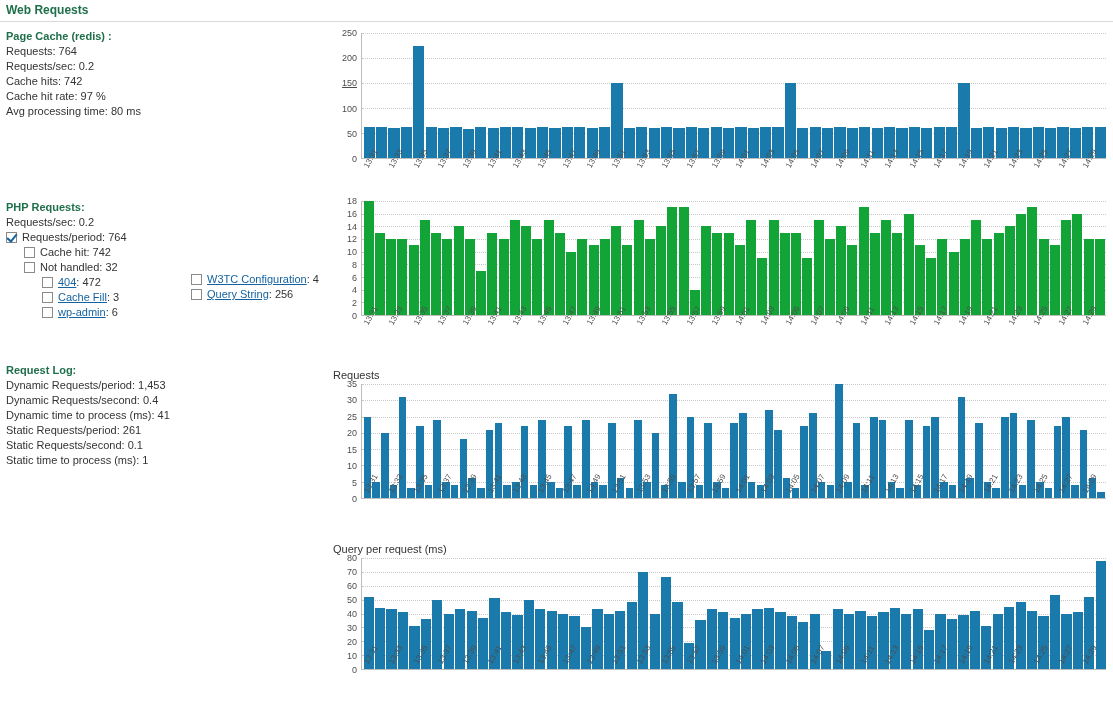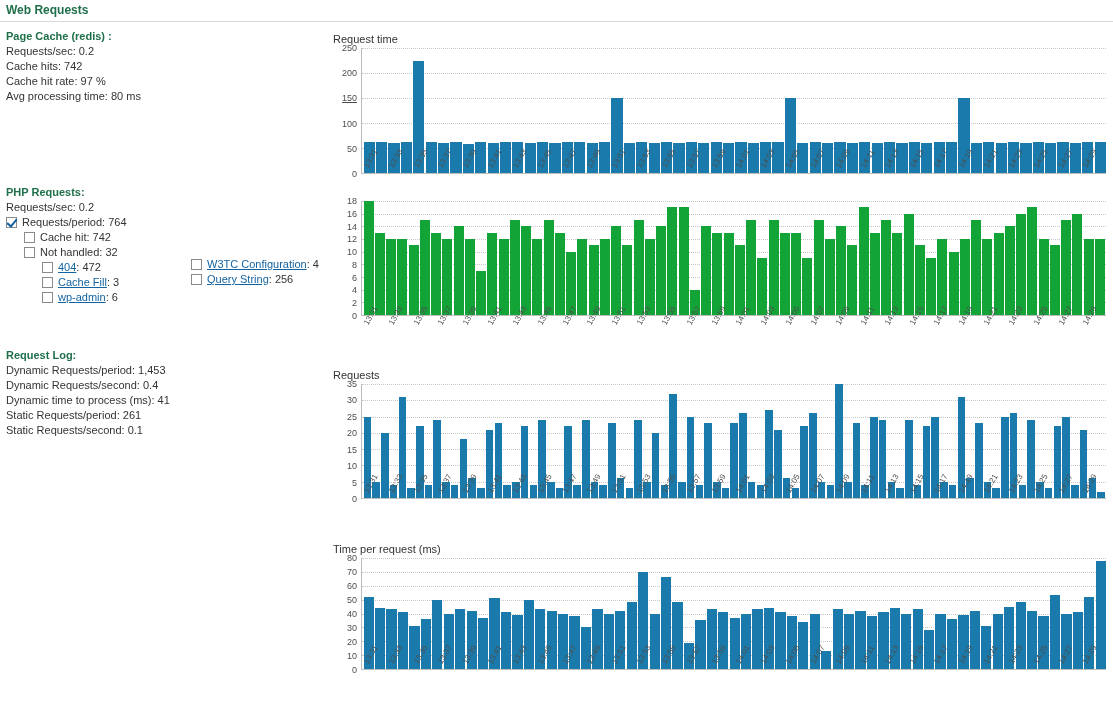--- a/index.html
+++ b/index.html
@@ -181,20 +181,21 @@
 </head>
 <body>
 
 <div class="page-title">Web Requests</div>
 <div class="title-rule"></div>
 
 <div class="left-col">
 
   <div class="block">
     <div class="block-title">Page Cache (redis) :</div>
+    <div class="stat-line">Requests: 764</div>
     <div class="stat-line">Requests/sec: 0.2</div>
     <div class="stat-line">Cache hits: 742</div>
     <div class="stat-line">Cache hit rate: 97 %</div>
     <div class="stat-line">Avg processing time: 80 ms</div>
   </div>
 
   <div class="block" style="margin-top:82px;">
     <div class="block-title">PHP Requests:</div>
     <div class="stat-line">Requests/sec: 0.2</div>
 
@@ -262,26 +263,26 @@
     </div>
   </div>
 
   <div class="block" style="margin-top:44px;">
     <div class="block-title">Request Log:</div>
     <div class="stat-line">Dynamic Requests/period: 1,453</div>
     <div class="stat-line">Dynamic Requests/second: 0.4</div>
     <div class="stat-line">Dynamic time to process (ms): 41</div>
     <div class="stat-line">Static Requests/period: 261</div>
     <div class="stat-line">Static Requests/second: 0.1</div>
+    <div class="stat-line">Static time to process (ms): 1</div>
   </div>
 
 </div>
 
 <div class="chart-wrap" style="top:33px;">
-  <div class="chart-title">Request time</div>
   <div class="plot" style="height:126px;">
       <div class="yaxis">
         <div class="ytick" style="top: 100%;">0</div>
         <div class="ytick" style="top: 80%;">50</div>
         <div class="ytick" style="top: 60%;">100</div>
         <div class="ytick" style="top: 40%; text-decoration: underline;">150</div>
         <div class="ytick" style="top: 20%;">200</div>
         <div class="ytick" style="top: 0%;">250</div>
       </div>
       <div class="plot-area">
@@ -744,21 +745,21 @@
       <span class="xlab">14:25</span>
       <span class="xlab blank">.</span>
       <span class="xlab">14:27</span>
       <span class="xlab blank">.</span>
       <span class="xlab">14:29</span>
       <span class="xlab blank">.</span>
     </div>
 </div>
 
 <div class="chart-wrap" style="top:543px;">
-  <div class="chart-title">Time per request (ms)</div>
+  <div class="chart-title">Query per request (ms)</div>
   <div class="plot" style="height:112px;">
       <div class="yaxis">
         <div class="ytick" style="top: 100%;">0</div>
         <div class="ytick" style="top: 87.5%;">10</div>
         <div class="ytick" style="top: 75%;">20</div>
         <div class="ytick" style="top: 62.5%;">30</div>
         <div class="ytick" style="top: 50%;">40</div>
         <div class="ytick" style="top: 37.5%;">50</div>
         <div class="ytick" style="top: 25%;">60</div>
         <div class="ytick" style="top: 12.5%;">70</div>

